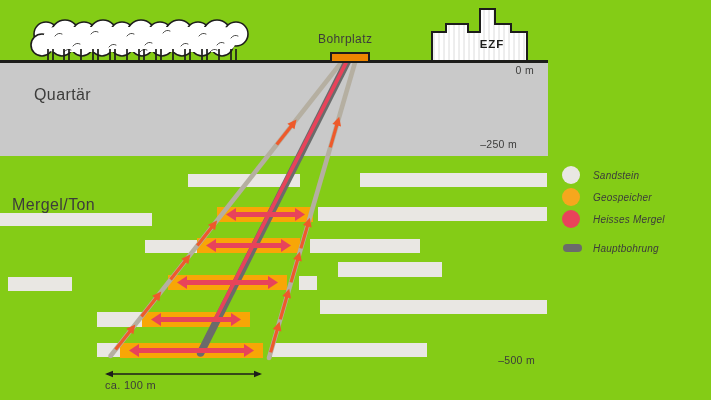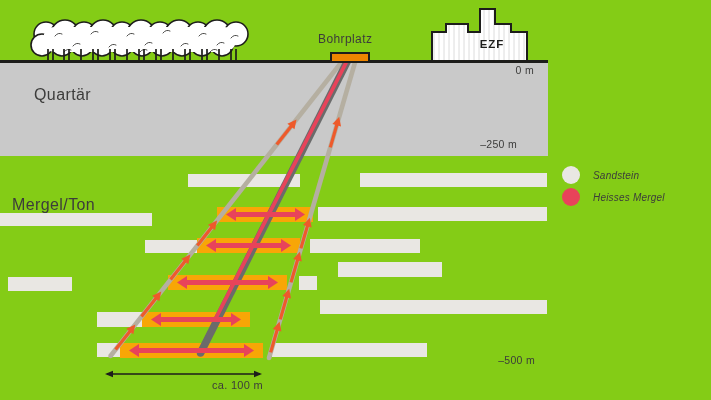--- a/index.html
+++ b/index.html
@@ -7,21 +7,21 @@
          font-family:"Liberation Sans",sans-serif;color:#3c3c3b;}
   .stage svg{position:absolute;left:0;top:0;}
   .lbl{position:absolute;white-space:nowrap;color:#3c3c3b;}
   .lbl.bohrplatz{left:318px;top:32px;font-size:12px;letter-spacing:.4px;}
   .lbl.ezf{left:464px;top:38px;width:56px;text-align:center;font-weight:bold;font-size:11.5px;letter-spacing:1px;color:#1d1d1b;}
   .lbl.quartaer{left:12px;top:86px;font-size:16px;letter-spacing:.4px;margin-left:22px;}
   .lbl.mergel{left:12px;top:161px;font-size:16px;letter-spacing:.4px;margin-top:35px;}
   .lbl.d0{right:177px;top:64px;font-size:10.5px;letter-spacing:.3px;padding-left:41px;}
   .lbl.d250{right:194px;top:138px;font-size:10.5px;letter-spacing:.3px;}
   .lbl.d500{right:176px;top:354px;font-size:10.5px;letter-spacing:.3px;text-align:right;}
-  .lbl.scale{left:105px;top:379px;width:158px;text-align:right;font-size:11px;letter-spacing:.3px;}
+  .lbl.scale{left:105px;top:379px;width:158px;text-align:left;font-size:11px;letter-spacing:.3px;}
   .legend{position:absolute;left:562px;top:164px;}
   .legend-row{display:flex;align-items:center;height:22px;font-style:italic;}
   .legend-gap{margin-top:7px;}
   .markerbox{width:21px;display:flex;justify-content:flex-start;align-items:center;margin-right:10px;}
   .marker{display:inline-block;}
   .marker.circle{width:18px;height:18px;border-radius:50%;}
   .marker.pill{width:19px;height:8px;border-radius:4px;margin-left:1px;}
   .marker.line{width:19px;height:4px;border-radius:2px;margin-left:1px;}
   .legend-label{font-size:10px;letter-spacing:.2px;color:#3c3c3b;}
 </style>
@@ -208,18 +208,30 @@
   <div class="lbl scale">ca. 100 m</div>
   <div class="legend">
       <div class="legend-row">
         <span class="markerbox">
           <span class="marker circle" style="background: rgb(233, 231, 227);"></span>
         </span>
         <span class="legend-label">Sandstein</span>
       </div>
       <div class="legend-row">
         <span class="markerbox">
+          <span class="marker circle" style="background: rgb(246, 167, 29);"></span>
+        </span>
+        <span class="legend-label">Geospeicher</span>
+      </div>
+      <div class="legend-row">
+        <span class="markerbox">
           <span class="marker circle" style="background: rgb(232, 67, 90);"></span>
         </span>
         <span class="legend-label">Heisses Mergel</span>
+      </div>
+      <div class="legend-row legend-gap">
+        <span class="markerbox">
+          <span class="marker pill" style="background: rgb(107, 107, 107);"></span>
+        </span>
+        <span class="legend-label">Hauptbohrung</span>
       </div>
     </div>
 </div>
 
 </body></html>

